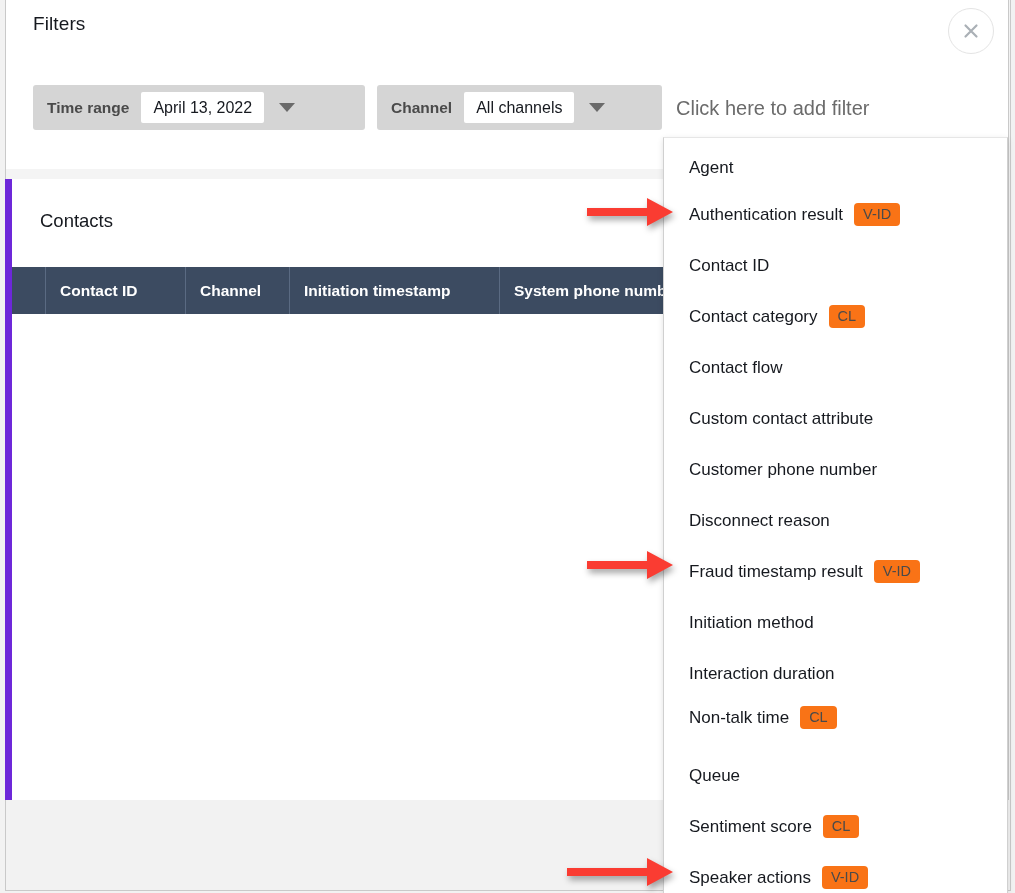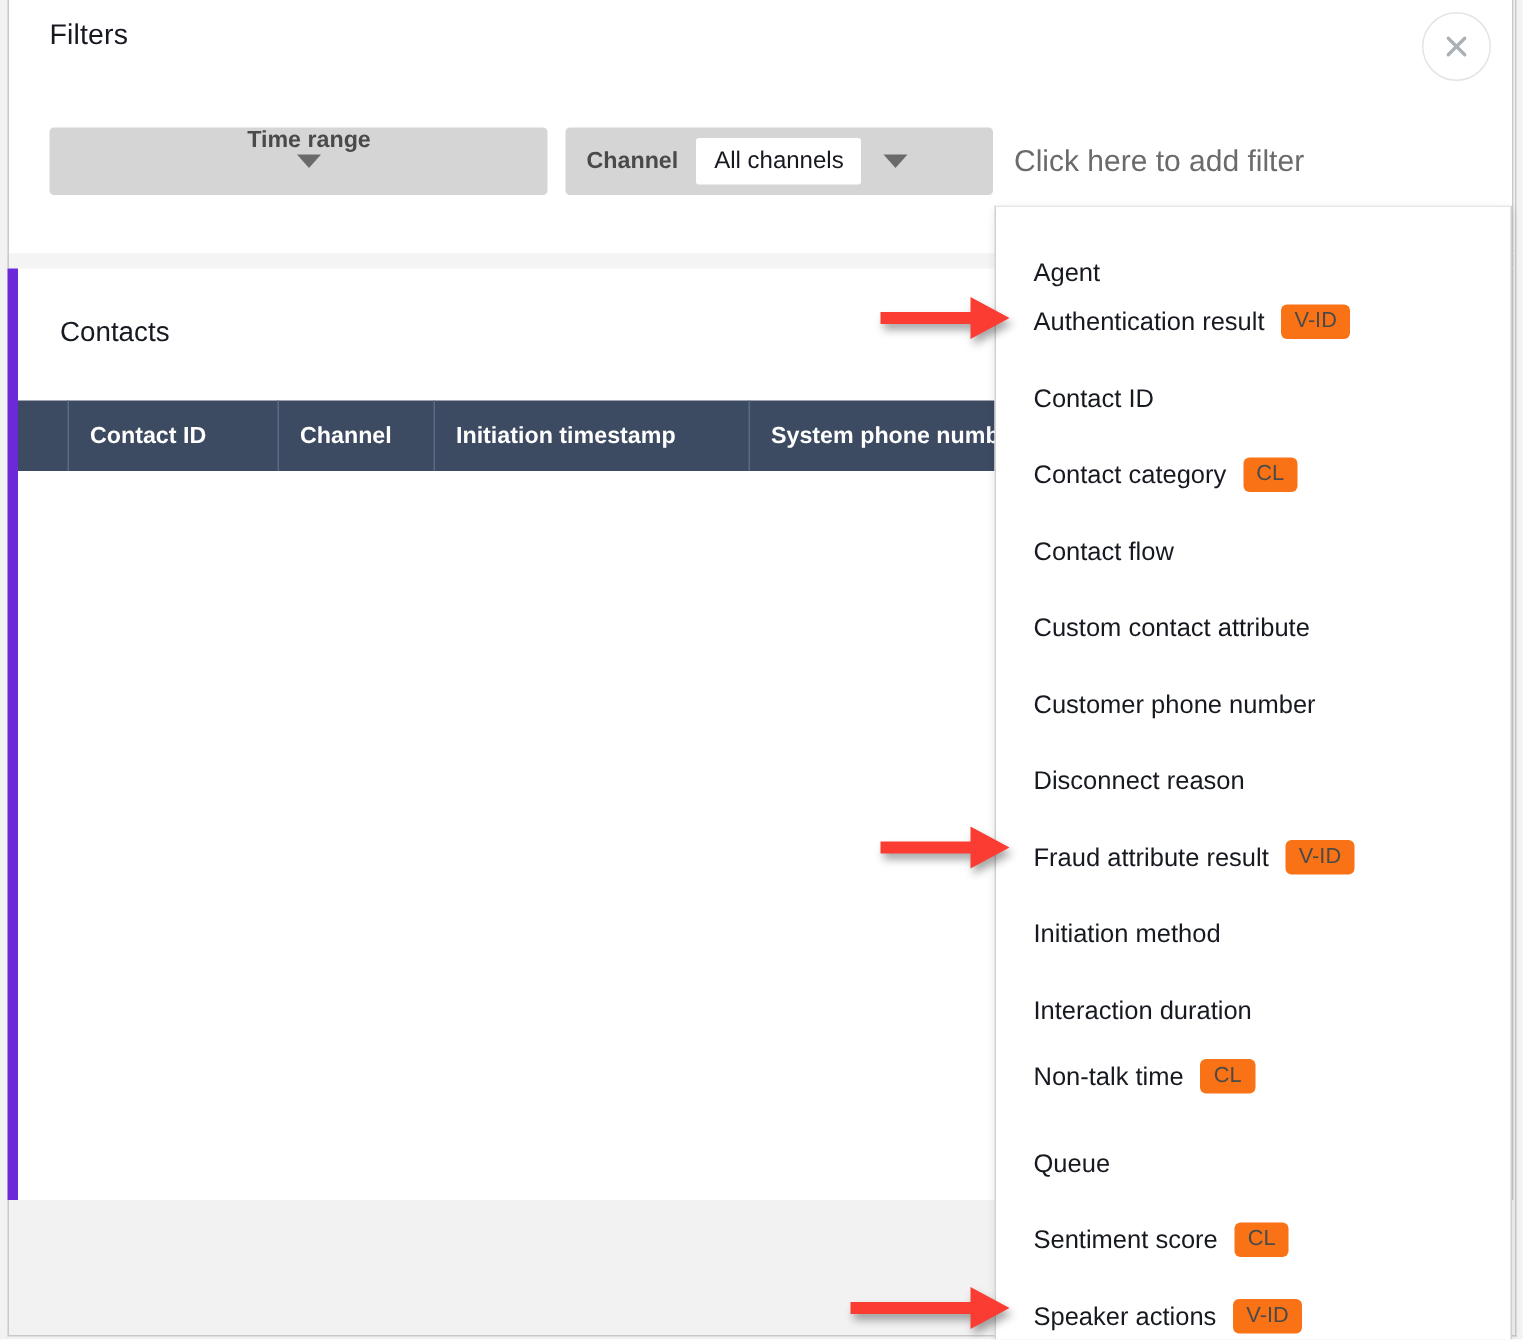--- a/index.html
+++ b/index.html
@@ -112,21 +112,21 @@
     justify-content: center;
     cursor: pointer;
   }
   .caret {
     width: 0; height: 0;
     border-left: 8px solid transparent;
     border-right: 8px solid transparent;
     border-top: 9px solid #6a6a6a;
   }
 
-  #pill-time  { left: 27px;  width: 332px; flex-direction: column; }
+  #pill-time  { left: 27px;  width: 332px; }
   #pill-chan  { left: 371px; width: 285px; }
 
   .add-filter-text {
     position: absolute;
     left: 670px;
     top: 97px;
     font-size: 20px;
     color: #6b6b6b;
     white-space: nowrap;
   }
@@ -265,20 +265,21 @@
     <div class="close-btn">
       <span>
         <svg width="20" height="20" viewBox="0 0 20 20">
           <path d="M4.5 4.5 L15.5 15.5 M15.5 4.5 L4.5 15.5" stroke="#aab0b6" stroke-width="2.2" stroke-linecap="round" fill="none"></path>
         </svg>
       </span>
     </div>
 
     <div class="pill" id="pill-time">
       <span class="pill-label">Time range</span>
+      <span class="pill-value">April 13, 2022</span>
       <span class="pill-caret">
         <span class="caret"></span>
       </span>
     </div>
 
     <div class="pill" id="pill-chan">
       <span class="pill-label">Channel</span>
       <span class="pill-value">All channels</span>
       <span class="pill-caret">
         <span class="caret"></span>
@@ -300,21 +301,21 @@
       <div class="th" style="width:104px;">Channel</div>
       <div class="th" style="width:210px;">Initiation timestamp</div>
       <div class="th" style="width:260px;">System phone number</div>
     </div>
 
     <div class="empty-note">N</div>
 
   </div>
 
   <div class="dropdown" id="dropdown-menu">
-      <div class="dd-item" style="top: 18px;">
+      <div class="dd-item" style="top: 4px;">
         <span class="dd-label">Agent</span>
       </div>
       <div class="dd-item" style="top: 51px;">
         <span class="dd-label">Authentication result</span>
         <span class="dd-badge">V-ID</span>
       </div>
       <div class="dd-item" style="top: 102px;">
         <span class="dd-label">Contact ID</span>
       </div>
       <div class="dd-item" style="top: 153px;">
@@ -327,21 +328,21 @@
       <div class="dd-item" style="top: 255px;">
         <span class="dd-label">Custom contact attribute</span>
       </div>
       <div class="dd-item" style="top: 306px;">
         <span class="dd-label">Customer phone number</span>
       </div>
       <div class="dd-item" style="top: 357px;">
         <span class="dd-label">Disconnect reason</span>
       </div>
       <div class="dd-item" style="top: 408px;">
-        <span class="dd-label">Fraud attribute result</span>
+        <span class="dd-label">Fraud timestamp result</span>
         <span class="dd-badge">V-ID</span>
       </div>
       <div class="dd-item" style="top: 459px;">
         <span class="dd-label">Initiation method</span>
       </div>
       <div class="dd-item" style="top: 510px;">
         <span class="dd-label">Interaction duration</span>
       </div>
       <div class="dd-item" style="top: 554px;">
         <span class="dd-label">Non-talk time</span>

